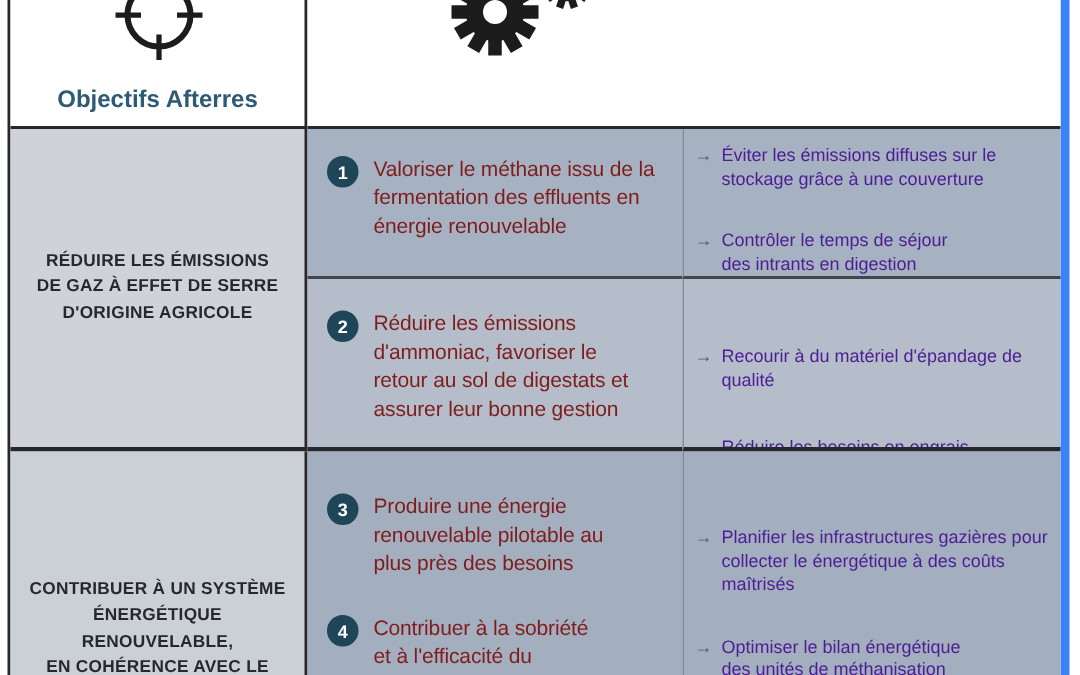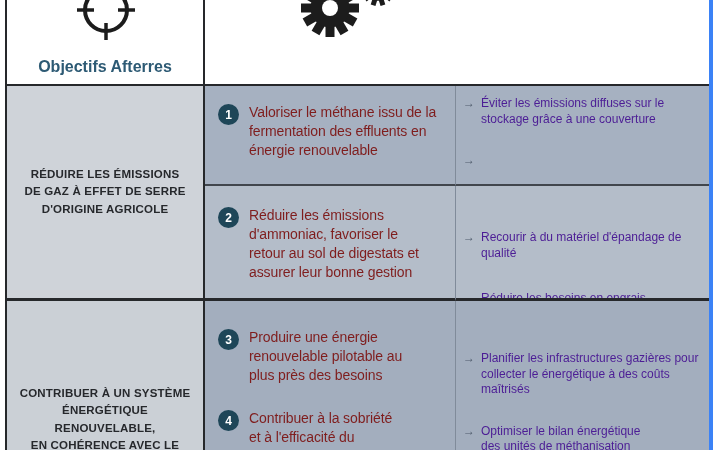--- a/index.html
+++ b/index.html
@@ -6,21 +6,21 @@
   .page{
     position:relative;width:720px;height:450px;overflow:hidden;background:#fff;
     font-family:"Liberation Sans","DejaVu Sans",sans-serif;
   }
   .table{
     position:absolute;left:5px;top:0;width:708px;height:450px;
     display:grid;
     grid-template-columns:198px 250px 1fr;
     grid-template-rows:86px 100px 115px 1fr;
     border-left:2px solid #26282b;
-    border-right:4px solid #3b82f6;
+    border-right:6px solid #3b82f6;
     box-sizing:border-box;
   }
   .cell{box-sizing:border-box;position:relative;overflow:hidden;}
 
   
   .header-left{
     grid-column:1;grid-row:1;background:#fff;
     border-right:2px solid #26282b;border-bottom:2px solid #26282b;
     display:flex;flex-direction:column;justify-content:flex-end;align-items:center;
     padding-bottom:8px;
@@ -197,20 +197,22 @@
     </div>
 
     <div class="cell det d1">
       <div class="detail">
         <span class="arrow">→</span>
         <div class="dtext">Éviter les émissions diffuses sur le
 stockage grâce à une couverture</div>
       </div>
       <div class="detail">
         <span class="arrow">→</span>
+        <div class="dtext">Contrôler le temps de séjour
+des intrants en digestion</div>
       </div>
     </div>
 
     <div class="cell act a2">
       <div class="action">
         <span class="num">2</span>
         <div class="atext">Réduire les émissions
 d'ammoniac, favoriser le
 retour au sol de digestats et
 assurer leur bonne gestion</div>

